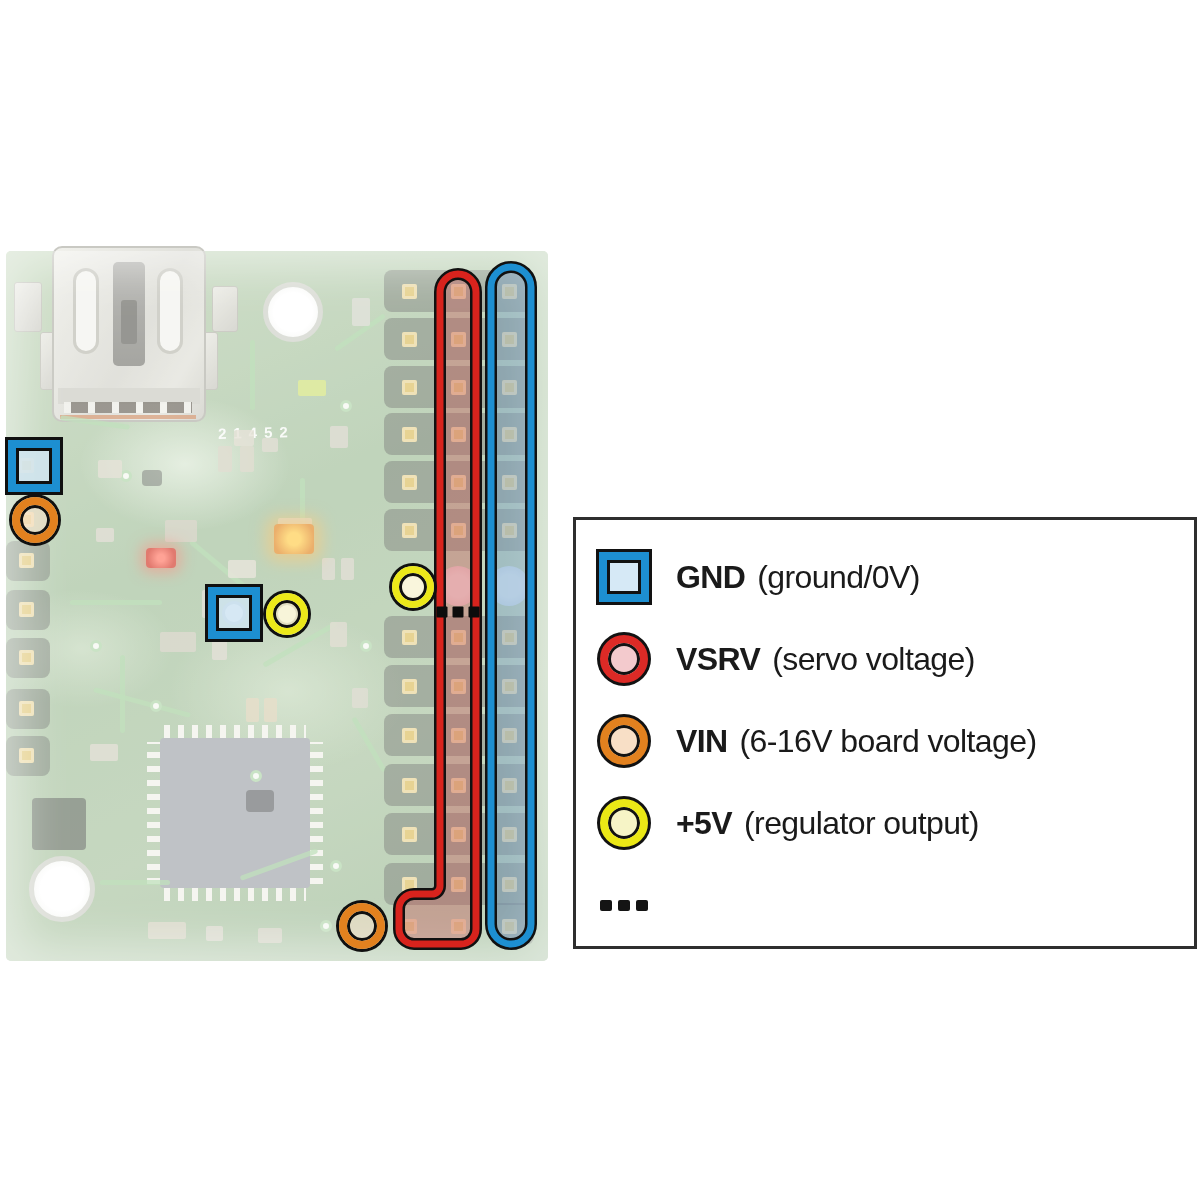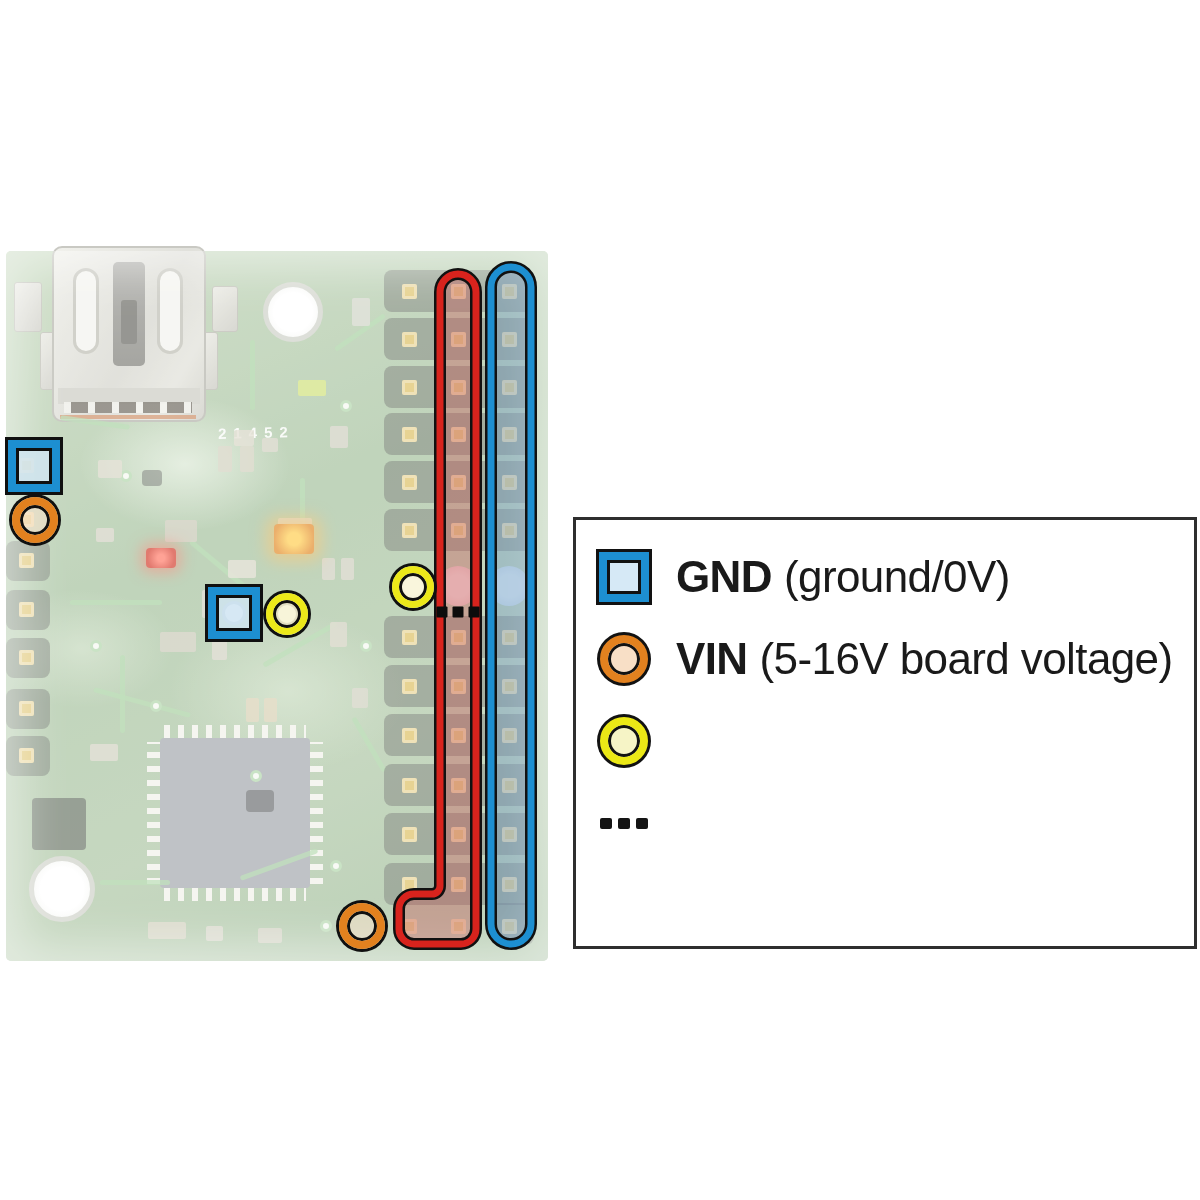--- a/index.html
+++ b/index.html
@@ -72,21 +72,21 @@
   .sw{box-sizing:content-box;}
   .sw-square{width:34px;height:34px;background:#d6e9f6;border:8px solid #1d8fd1;
     box-shadow:0 0 0 3px #121212,inset 0 0 0 3px #121212;}
   .sw-circle{width:32px;height:32px;border-radius:50%;border-width:8px;border-style:solid;
     box-shadow:0 0 0 3px #121212,inset 0 0 0 3px #121212;}
   .sw-vsrv{background:#f3cacd;border-color:#dc2a26;}
   .sw-vin{background:#f8dfc6;border-color:#e2811f;}
   .sw-plus5v{background:#f6f4c6;border-color:#ebe816;}
   .sw-dots{display:flex;gap:6px;align-items:center;}
   .sw-dots i{display:block;width:12px;height:11px;background:#141414;border-radius:2px;}
-  .legend-text{margin-left:24px;font-size:44px;letter-spacing:-.6px;color:#1a1a1a;white-space:nowrap;}
+  .legend-text{margin-left:24px;font-size:32px;letter-spacing:-.6px;color:#1a1a1a;white-space:nowrap;}
   .legend-text b{font-weight:700;margin-right:12px;}
   .legend-text b:empty{margin-right:0;}
 </style>
 </head>
 <body>
 
 <div class="canvas">
 
   <div class="board-faded" id="board-faded">
     <div class="abs pcb"></div>
@@ -266,28 +266,35 @@
 
   <div class="legend">
     <div class="legend-row">
       <span class="swatch-cell">
           <span class="sw sw-square"></span>
         </span>
       <span class="legend-text"><b>GND</b><span>(ground/0V)</span></span>
     </div>
     <div class="legend-row">
       <span class="swatch-cell">
+          <span class="sw sw-circle sw-vsrv"></span>
+        </span>
+      <span class="legend-text"><b>VSRV</b><span>(servo voltage)</span></span>
+    </div>
+    <div class="legend-row">
+      <span class="swatch-cell">
           <span class="sw sw-circle sw-vin"></span>
         </span>
-      <span class="legend-text"><b>VIN</b><span>(5-16V board voltage)</span></span>
+      <span class="legend-text"><b>VIN</b><span>(6-16V board voltage)</span></span>
     </div>
     <div class="legend-row">
       <span class="swatch-cell">
           <span class="sw sw-circle sw-plus5v"></span>
         </span>
+      <span class="legend-text"><b>+5V</b><span>(regulator output)</span></span>
     </div>
     <div class="legend-row">
       <span class="swatch-cell">
           <span class="sw sw-dots">
             <i></i>
             <i></i>
             <i></i>
           </span>
         </span>
     </div>

